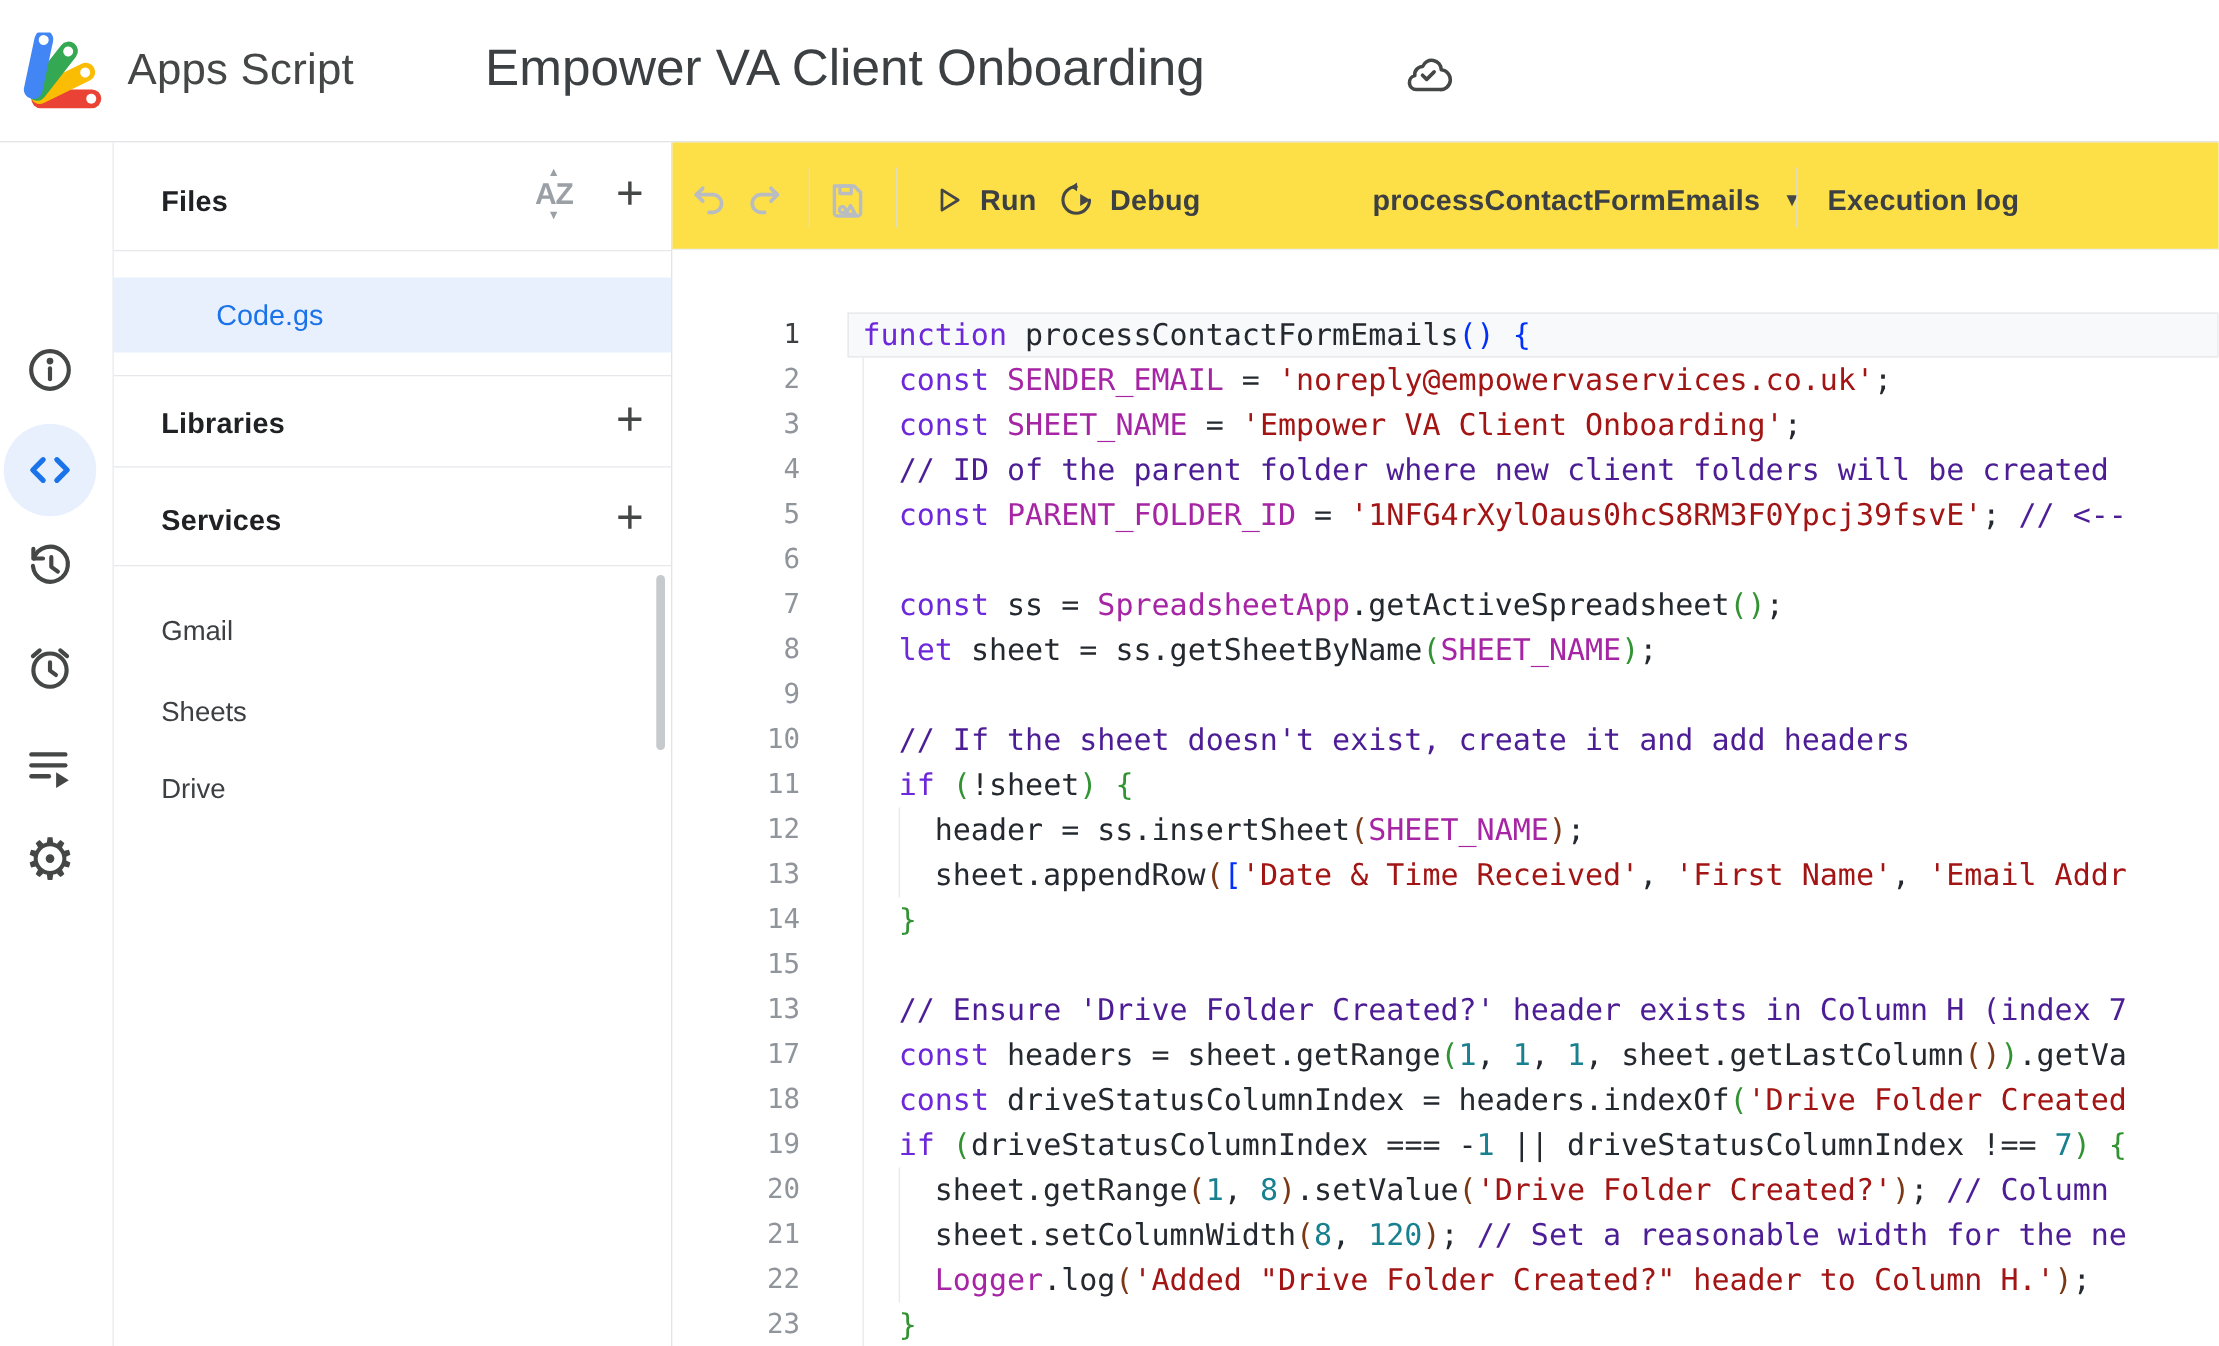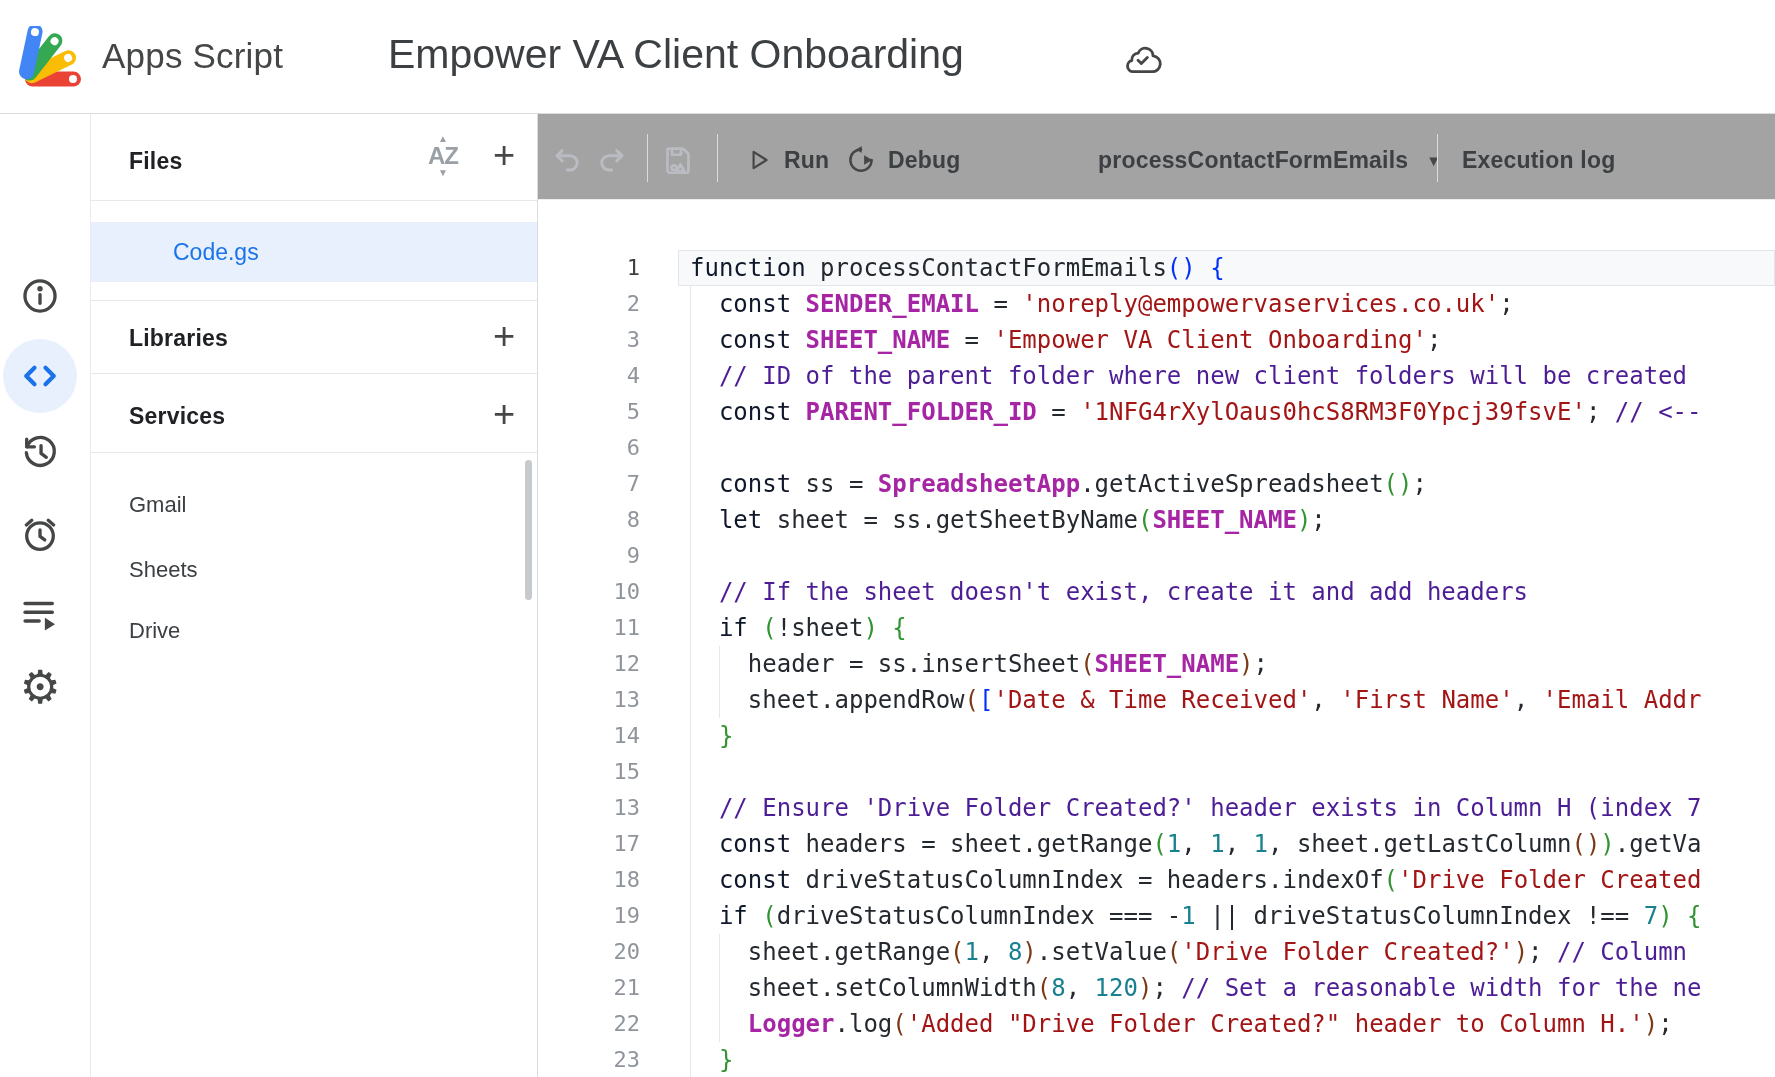--- a/index.html
+++ b/index.html
@@ -25,41 +25,41 @@
   .fileRow { position:absolute; left:0; right:0; top:108px; height:60px; background:#e8f0fe; cursor:pointer; }
   .fileRow span { position:absolute; left:38px; top:0; line-height:60px; font-size:23px; color:#1a73e8;margin-left:44px; }
   .svc { position:absolute; left:38px; font-size:22px; color:#3c4043; cursor:pointer; }
   .plus { position:absolute; width:44px; height:44px; left:391px; font-size:38px; font-weight:300; color:#444746; text-align:center; line-height:42px; cursor:pointer; }
   .sortbtn { position:absolute; left:330px; top:20px; width:44px; height:44px; color:#9aa0a6; cursor:pointer; display:flex; flex-direction:column; align-items:center; line-height:1; }
   .sortbtn .az { font-size:24px; font-weight:bold; letter-spacing:-1px; }
   .sortbtn .tri { font-size:10px; }
   .pscroll { position:absolute; left:434px; top:346px; width:7px; height:140px; background:#c7cacd; border-radius:4px; }
 
   
-  .toolbar { position:absolute; left:538px; top:114px; right:0; height:86px; border-bottom:1px solid #eceef0; background:#a3a3a3;text-decoration:underline; }
+  .toolbar { position:absolute; left:538px; top:114px; right:0; height:86px; border-bottom:1px solid #eceef0; background:#fde047;text-decoration:underline; }
   .tbtn { position:absolute; top:24px; height:44px; display:flex; align-items:center; gap:12px; cursor:pointer; }
   .tdiv { position:absolute; top:20px; width:1px; height:48px; background:#dadce0; }
   .tlabel { font-size:23px; color:#3c4043; font-weight:bold; letter-spacing:.2px; }
   .caret { font-size:15px; color:#444746; margin-left:6px; }
 
   
   .editor { position:absolute; left:538px; top:200px; right:0; bottom:0; overflow:hidden; background:#fff;
             font-family:"DejaVu Sans Mono", monospace; font-size:24px; cursor:text; }
   .curline { position:absolute; left:140px; right:0; top:50px; height:36px; background:#f8f9fa; border:1px solid #e3e5e8; }
   .guide { position:absolute; width:1px; background:#e6e8ea; }
   .g0 { left:152px; top:86px; height:792px; }
   .g2a { left:181px; top:446px; height:72px; }
   .g2b { left:181px; top:734px; height:108px; }
   .codelines { position:absolute; left:0; top:0; right:0; padding-top:50px; }
   .crow { position:relative; display:flex; height:36px; }
   .ln { width:102px; text-align:right; font-size:22px; line-height:36px; color:#8f959b; }
   .crow.active .ln { color:#3c4043; }
   .cd { white-space:pre; line-height:36px; padding-left:50px; }
 
-  .txt { color:#24292f; } .kw { color:#0f172a; } .typ { color:#a625a4;font-weight:bold; }
+  .txt { color:#24292f; } .kw { color:#6d28d9; } .typ { color:#a625a4; }
   .str { color:#a31515; } .com { color:#4c1d95; } .num { color:#18808f; }
   .b1 { color:#0431fa; } .b2 { color:#319331; } .b3 { color:#7b3814; }
 
   svg { display:block; }
 </style>
 </head>
 <body>
 
 <div class="app">
 

